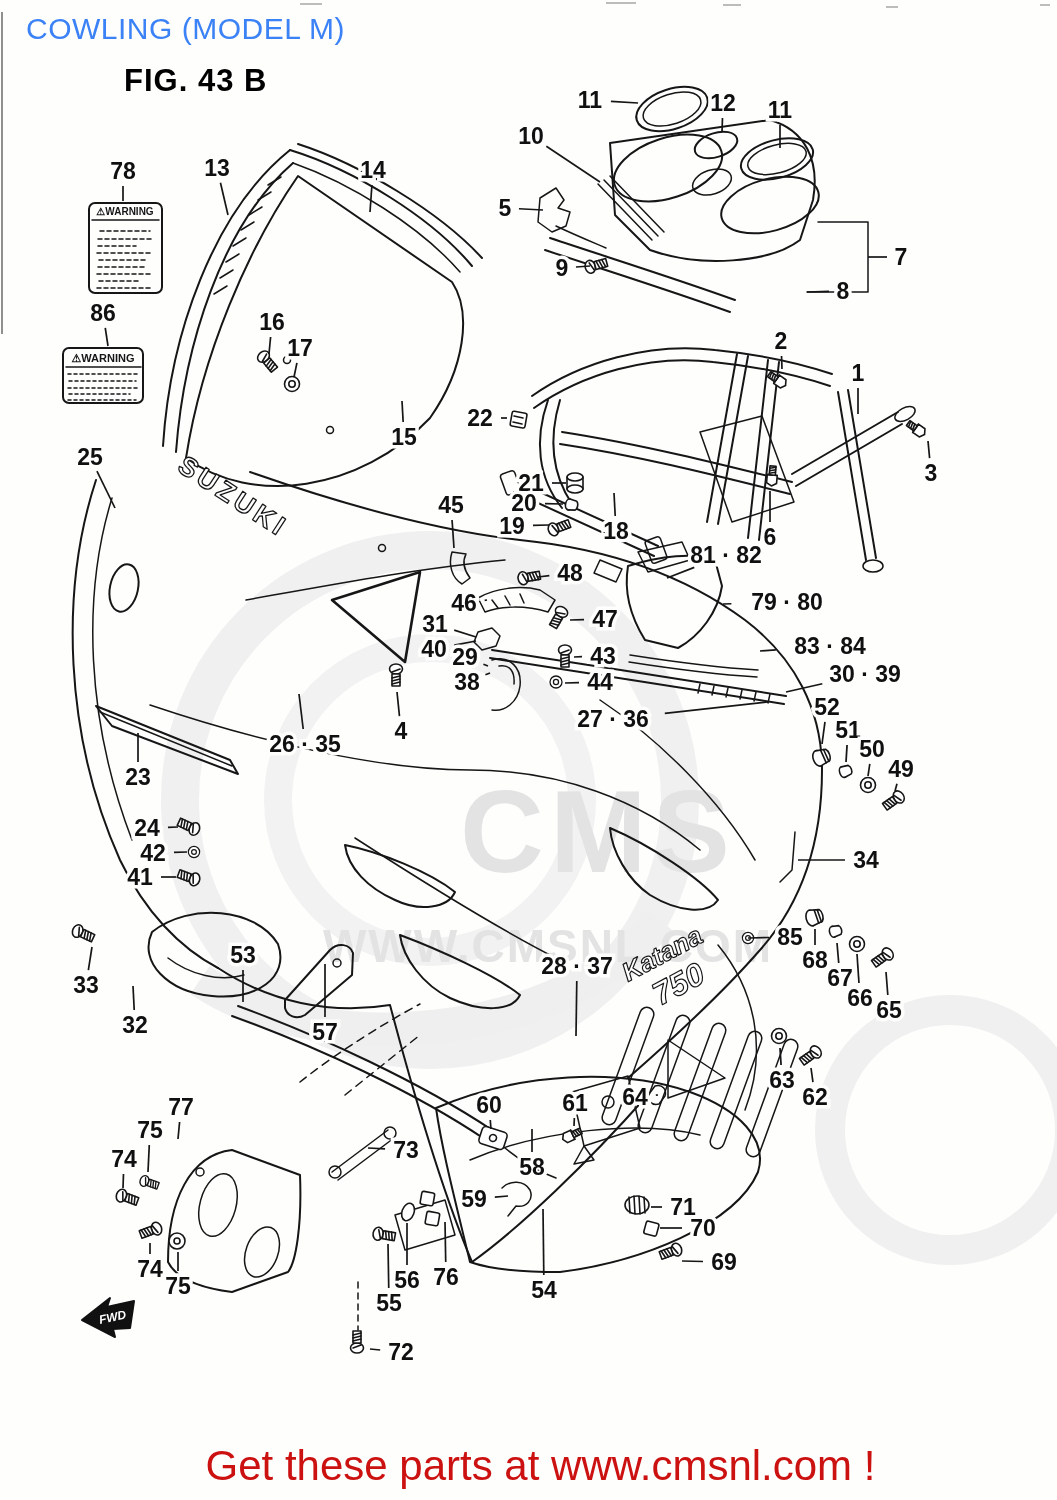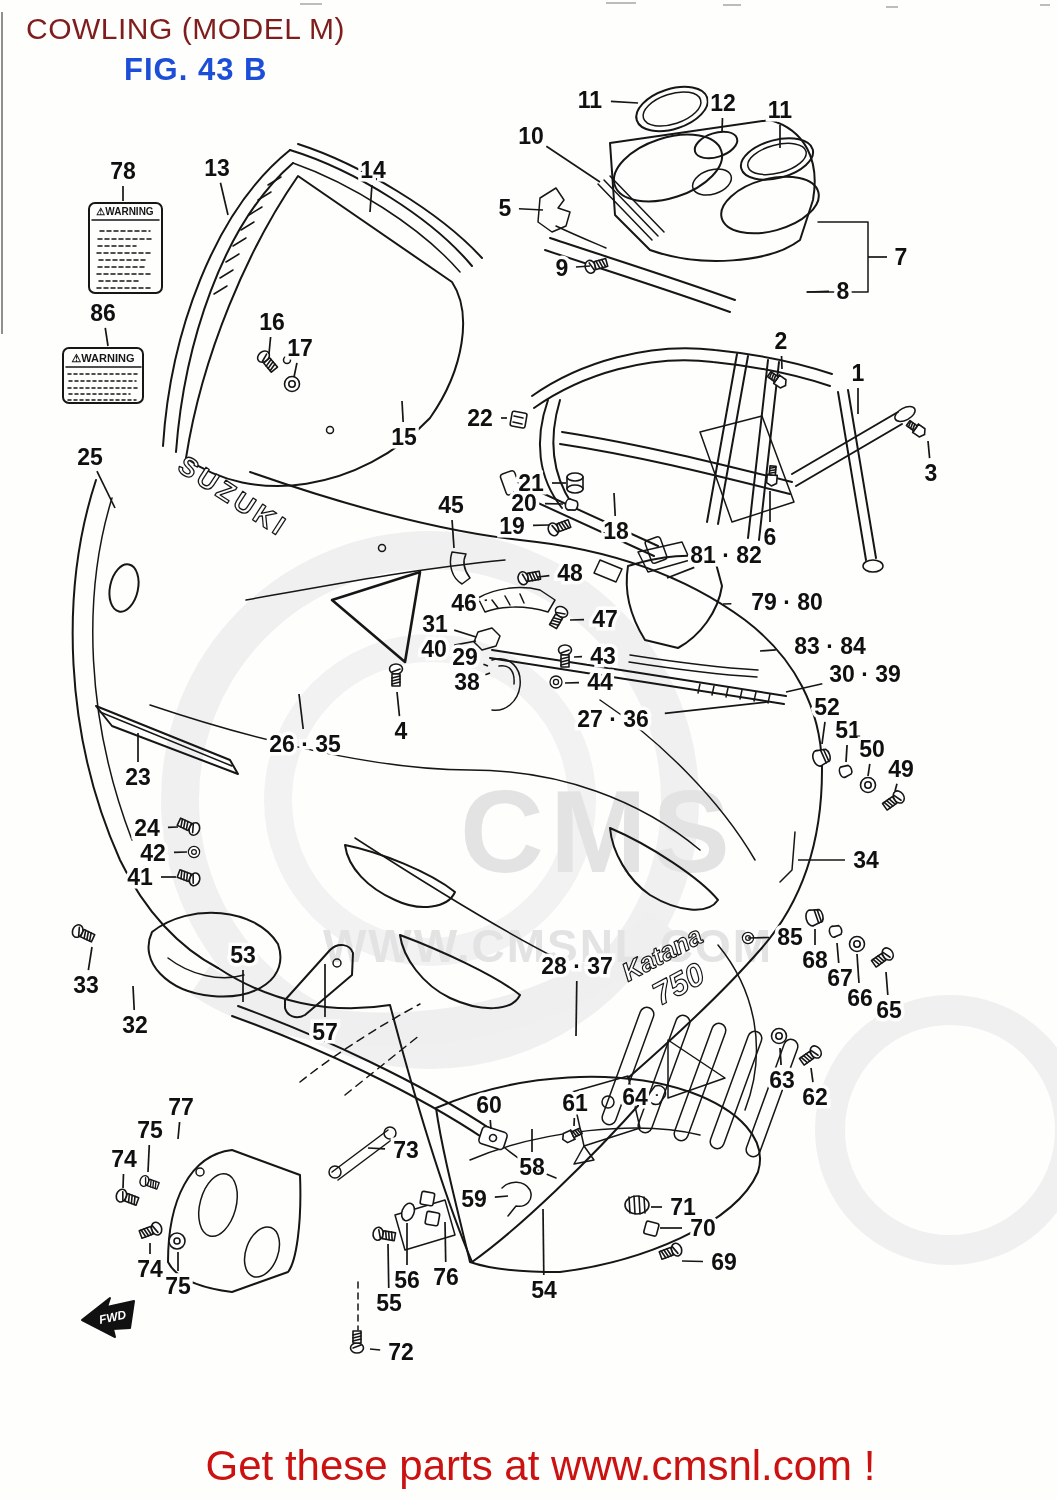--- a/index.html
+++ b/index.html
@@ -1,20 +1,20 @@
 <!DOCTYPE html>
 <html><head>
 <meta charset="utf-8">
 <style>
   html,body{margin:0;padding:0;background:#ffffff;}
   .page{position:relative;width:1057px;height:1500px;background:#fefefd;overflow:hidden;
         font-family:"Liberation Sans", sans-serif;}
-  .title{position:absolute;left:26px;top:12px;font-size:30px;color:#7f1d1d;
+  .title{position:absolute;left:26px;top:12px;font-size:30px;color:#3b82f6;
          letter-spacing:0.5px;white-space:pre;}
-  .fig{position:absolute;left:124px;top:52px;font-size:31px;font-weight:bold;color:#1d4ed8;
+  .fig{position:absolute;left:124px;top:63px;font-size:31px;font-weight:bold;color:#000000;
        letter-spacing:1px;white-space:pre;}
   .footer{position:absolute;left:0;top:1442px;width:100%;text-align:center;
           font-size:42px;color:#cc1111;transform:translateX(12px);white-space:pre;}
   svg#diagram{position:absolute;left:0;top:0;}
   .art{stroke:#161616;fill:none;stroke-width:2;stroke-linecap:round;stroke-linejoin:round;}
   .thin{stroke-width:1.5;}
   .fast{stroke:#161616;fill:#fff;stroke-width:1.6;stroke-linecap:round;stroke-linejoin:round;}
   .wmtxt{fill:#e3e3e3;font-weight:bold;}
   .callout{font-weight:bold;font-size:23px;fill:#101010;paint-order:stroke;
            stroke:#fefefd;stroke-width:7px;text-anchor:middle;}

